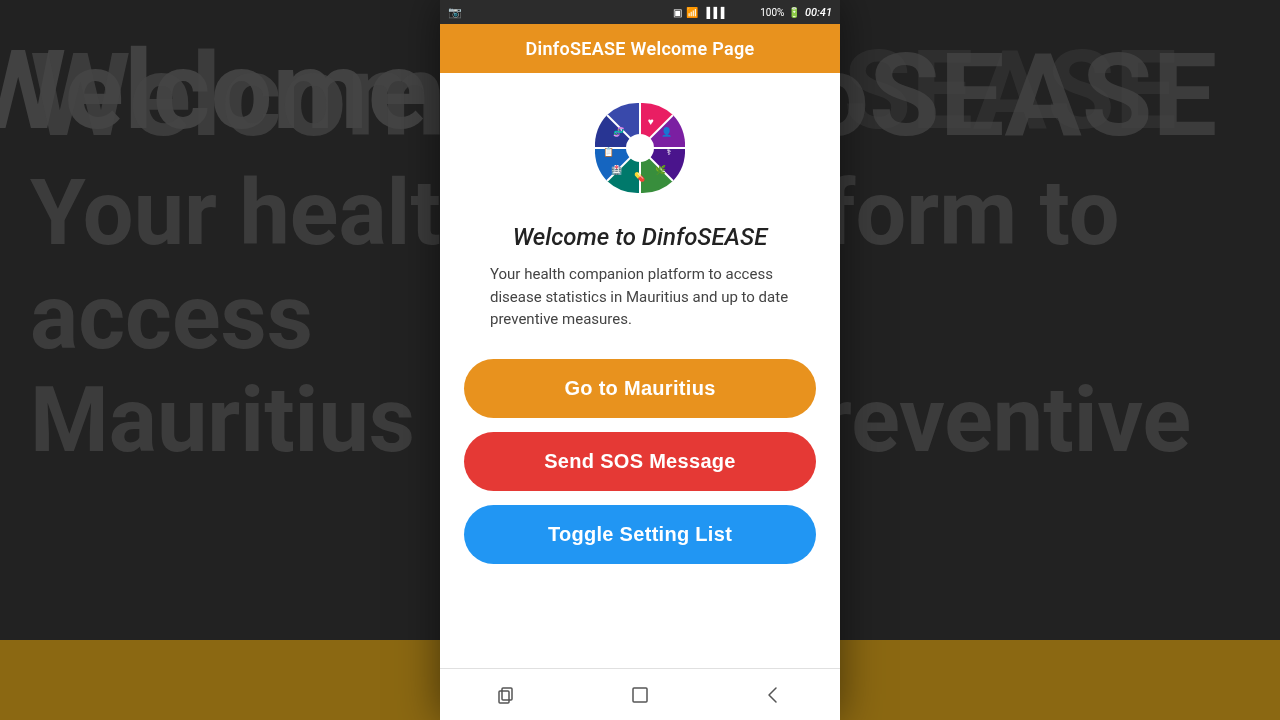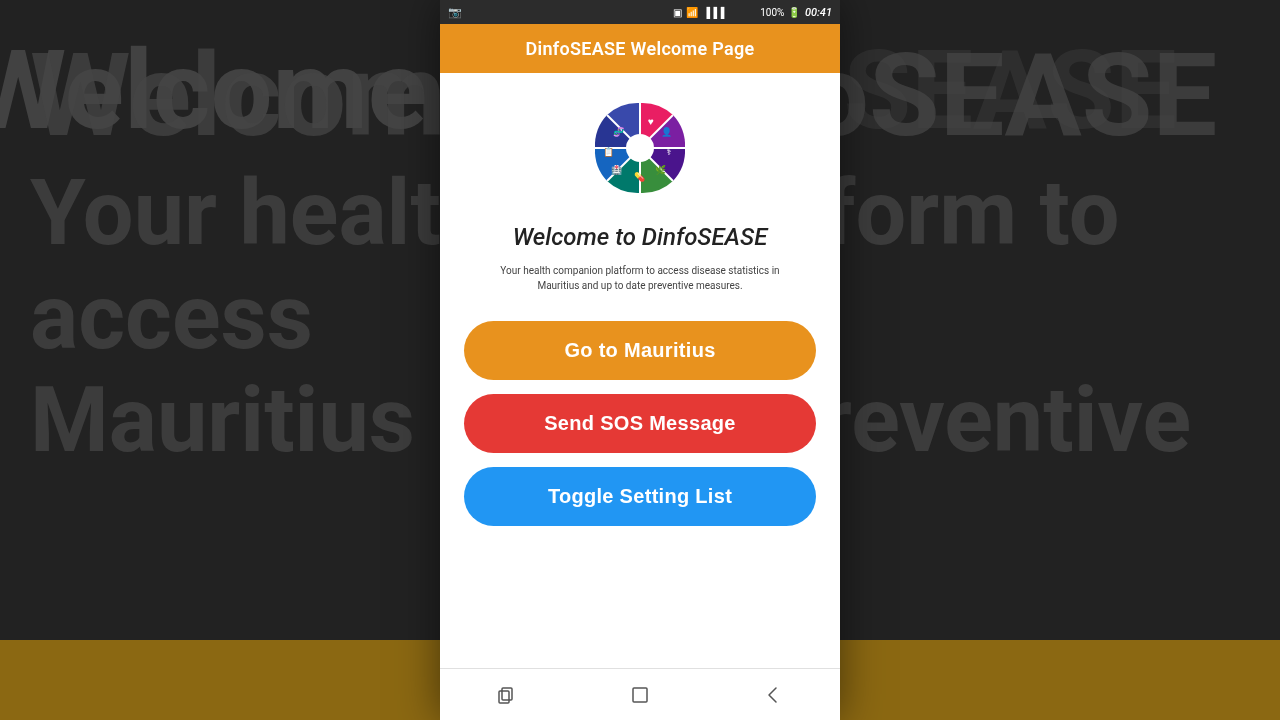--- a/index.html
+++ b/index.html
@@ -117,23 +117,22 @@
     .welcome-title {
       font-size: 24px;
       font-weight: 500;
       color: #222;
       text-align: center;
       margin-bottom: 12px;
       font-style: italic;
     }
 
     .welcome-description {
-      font-size: 10px;
+      font-size: 15px;
       color: #444;
-      text-align: center;
       line-height: 1.5;
       margin-bottom: 28px;
       max-width: 300px;
     }
 
     
     .btn {
       width: 100%;
       padding: 18px 20px;
       border: none;

